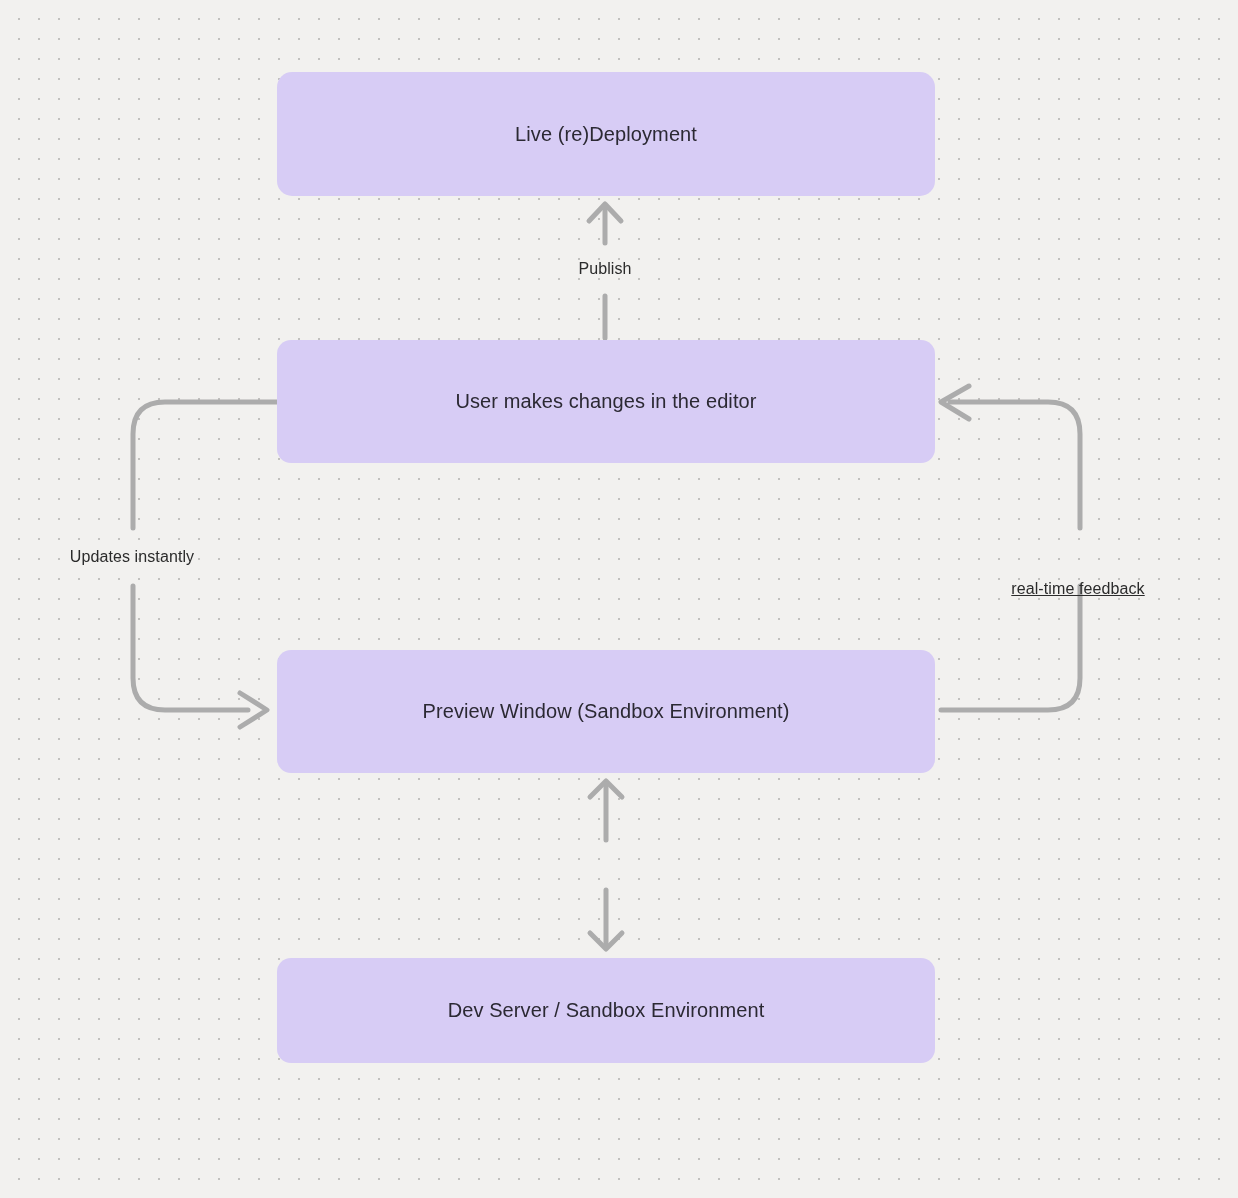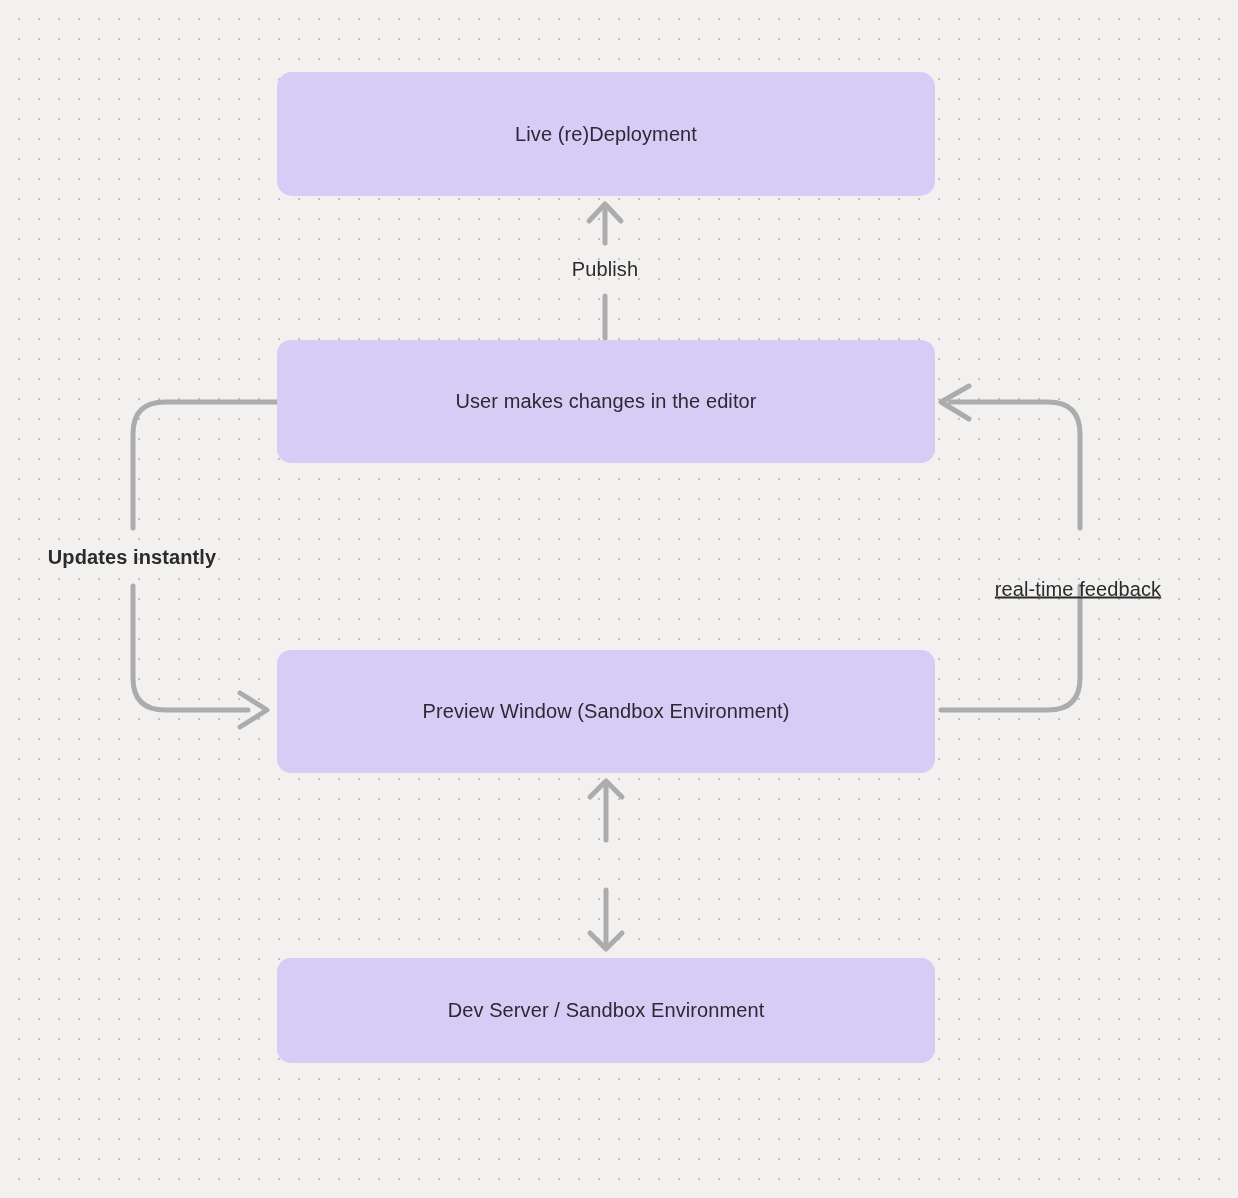--- a/index.html
+++ b/index.html
@@ -59,27 +59,27 @@
   .node-label {
     font-size: 20px;
     color: var(--node-text);
     letter-spacing: 0.1px;
     white-space: nowrap;
   }
 
   .edge-label {
     position: absolute;
     transform: translate(-50%, -50%);
-    font-size: 20px;
+    font-size: 16px;
     color: var(--label-text);
     letter-spacing: 0.1px;
     white-space: nowrap;
   }
   .lbl-publish  { left: 605px;  top: 269px; }
-  .lbl-updates  { left: 132px;  top: 557px; font-weight: bold; }
+  .lbl-updates  { left: 132px;  top: 557px; }
   .lbl-realtime { left: 1078px; top: 589px; text-decoration: underline; }
   .lbl-spunup   { left: 606px;  top: 866px; }
 </style>
 </head>
 <body>
 
 <div class="canvas">
 
   <svg class="connector-layer" viewBox="0 0 1238 1198" xmlns="http://www.w3.org/2000/svg">
 

